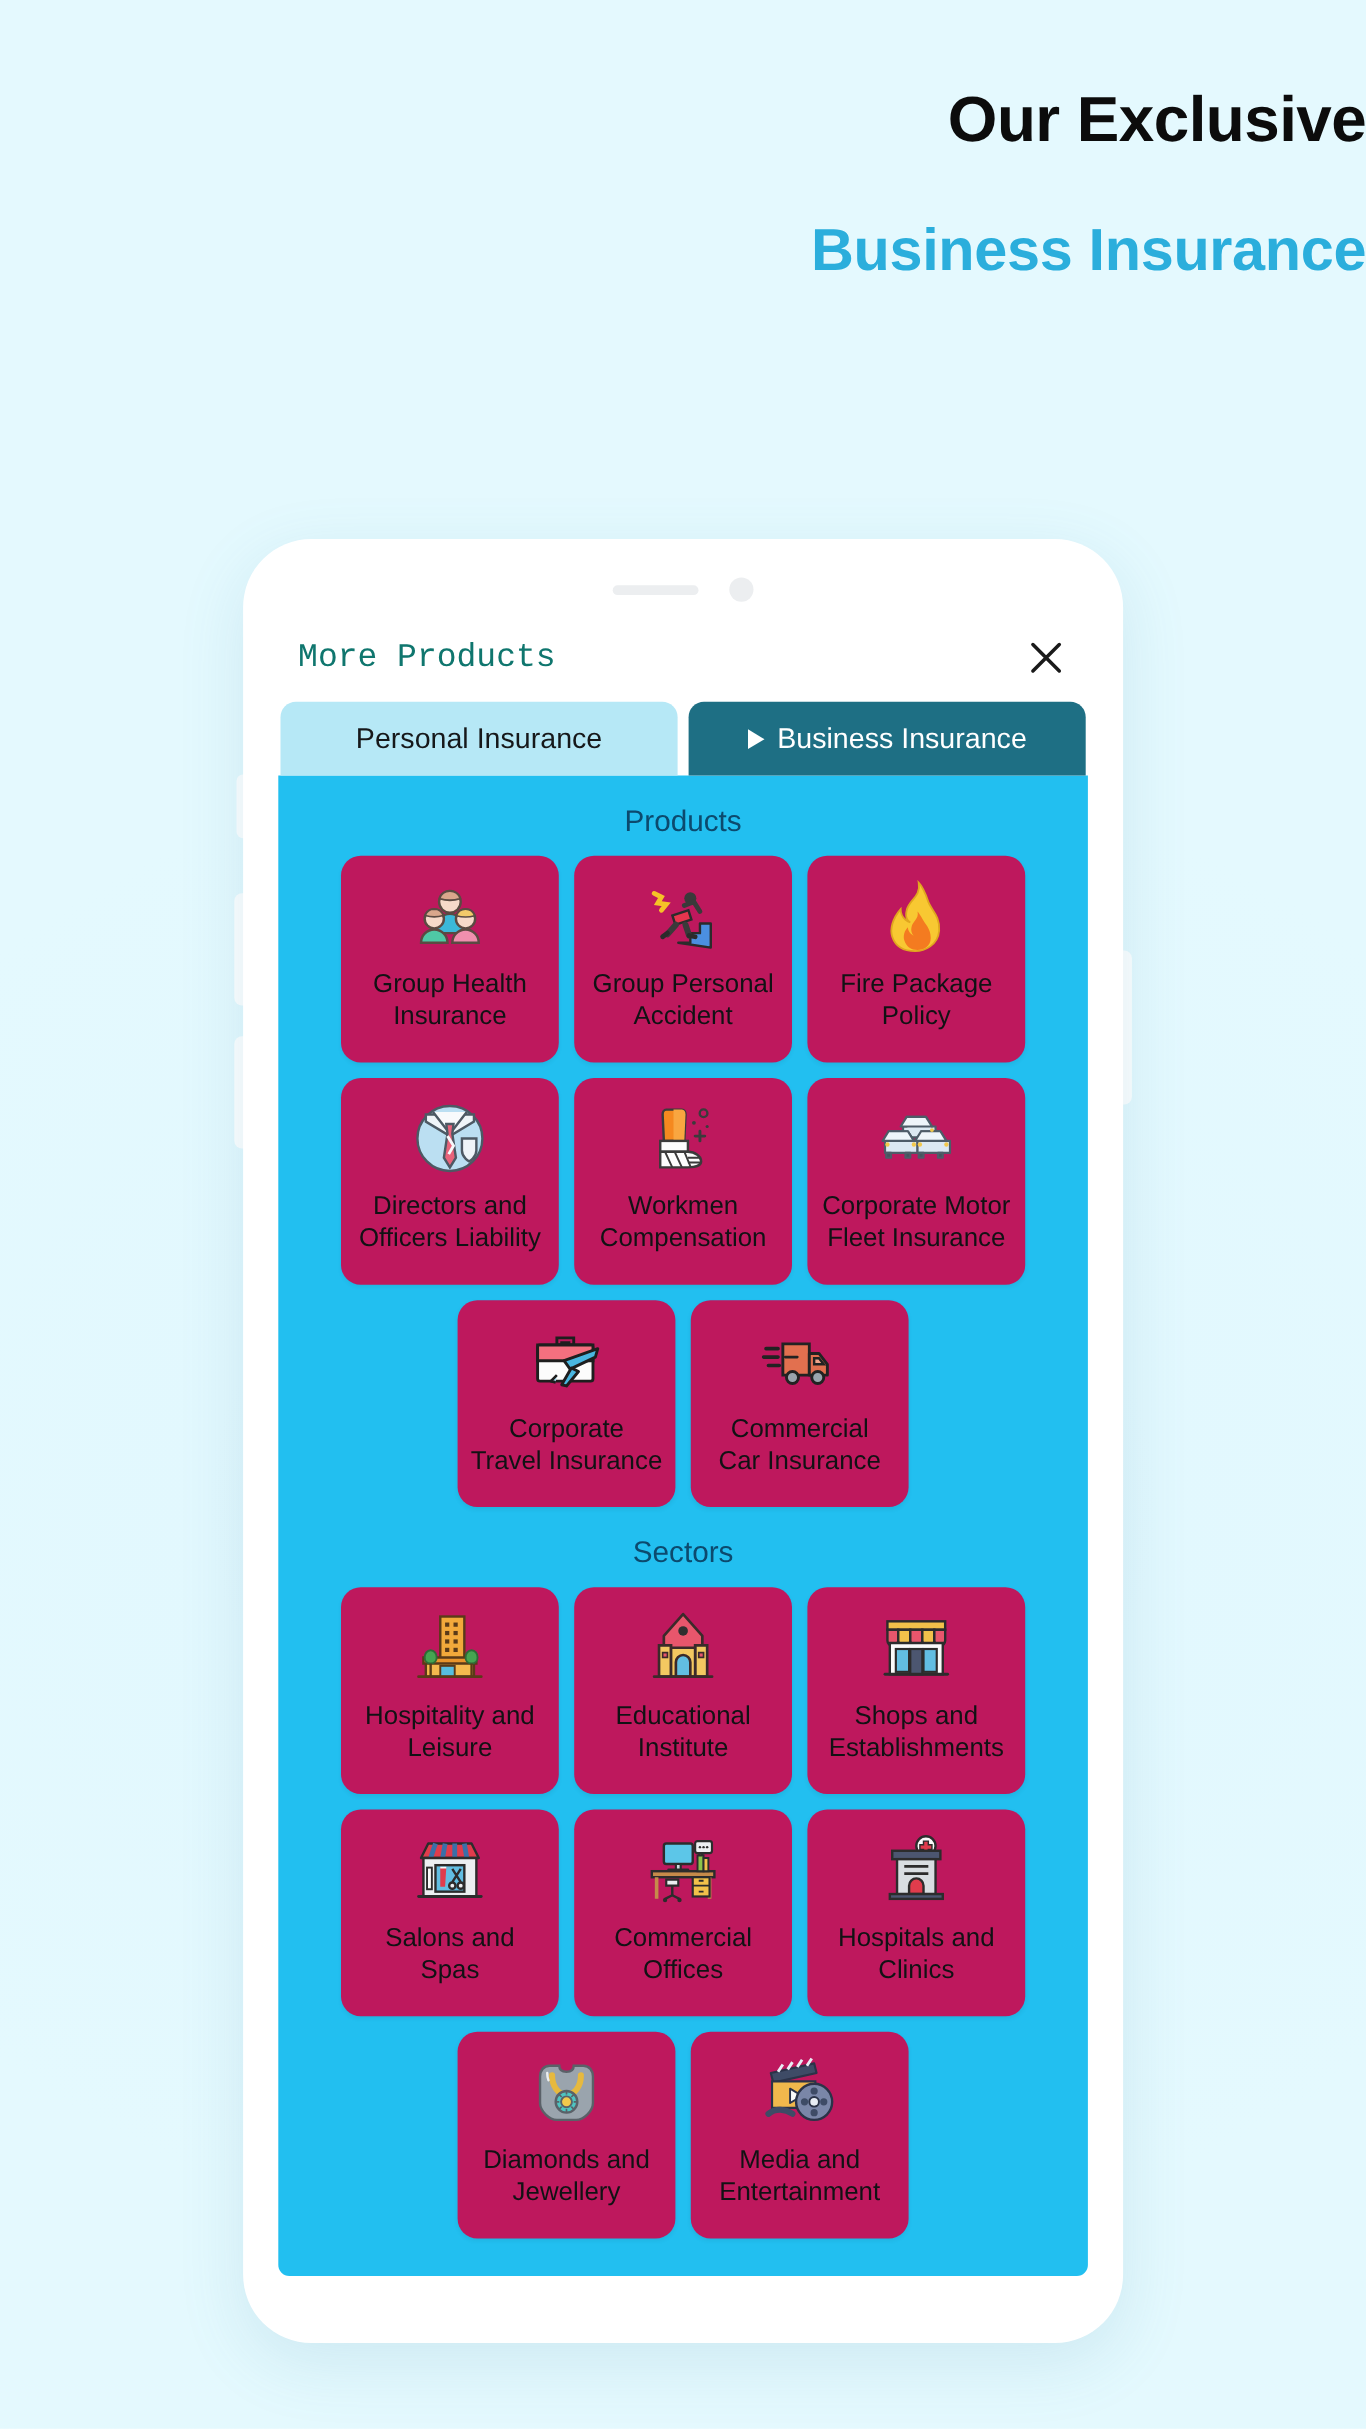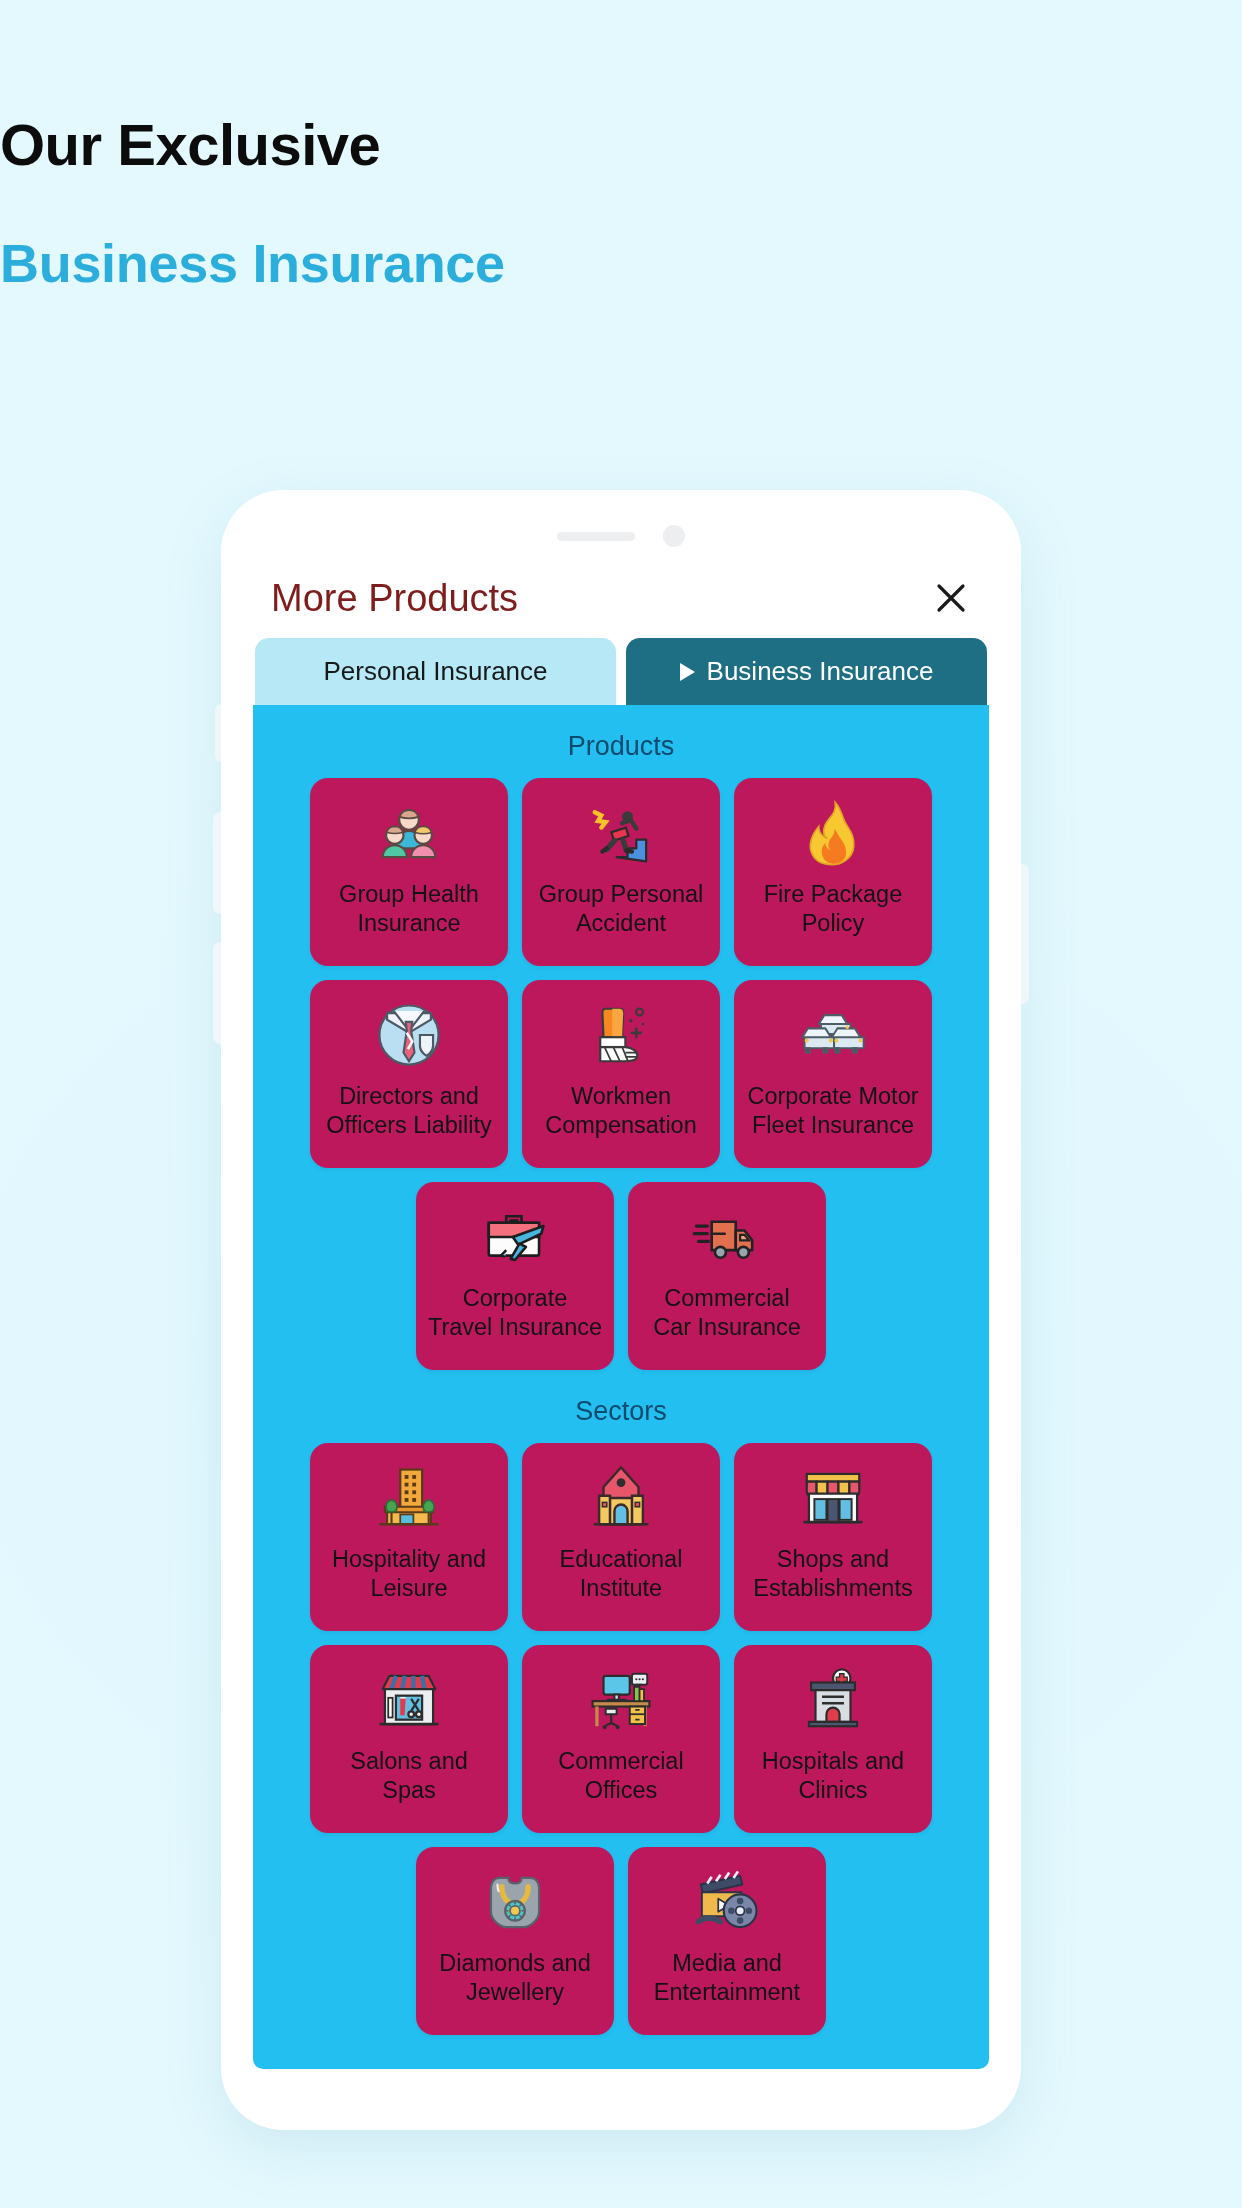--- a/index.html
+++ b/index.html
@@ -11,22 +11,22 @@
 
   body {
     font-family: "Liberation Sans", sans-serif;
     background: radial-gradient(ellipse 900px 700px at 50% 62%, #D6F0F9 0%, #E2F8FE 48%, #E4F9FE 100%);
     position: relative;
     overflow: hidden;
   }
 
   
   .page-head {
-    padding-top: 108px;
-    text-align: left;
+    padding-top: 72px;
+    text-align: right;
   }
   .title-line {
     font-size: 58px;
     font-weight: bold;
     color: #0C0C0C;
     letter-spacing: -0.5px;
     line-height: 1.28;
   }
   .subtitle {
     margin-top: 50px;
@@ -96,23 +96,24 @@
     position: relative;
   }
 
   .sheet-header {
     display: flex;
     align-items: center;
     justify-content: space-between;
     padding: 26px 16px 18px 18px;
   }
   .sheet-title {
-    font-size: 38px;
-    color: #7f1d1d;
+    font-size: 30px;
+    color: #0f766e;
     font-weight: normal;
+    font-family: Liberation Mono, monospace;
   }
   .close-btn {
     width: 44px;
     height: 44px;
     display: flex;
     align-items: center;
     justify-content: center;
     cursor: pointer;
   }
   .close-btn svg { display: block; }

